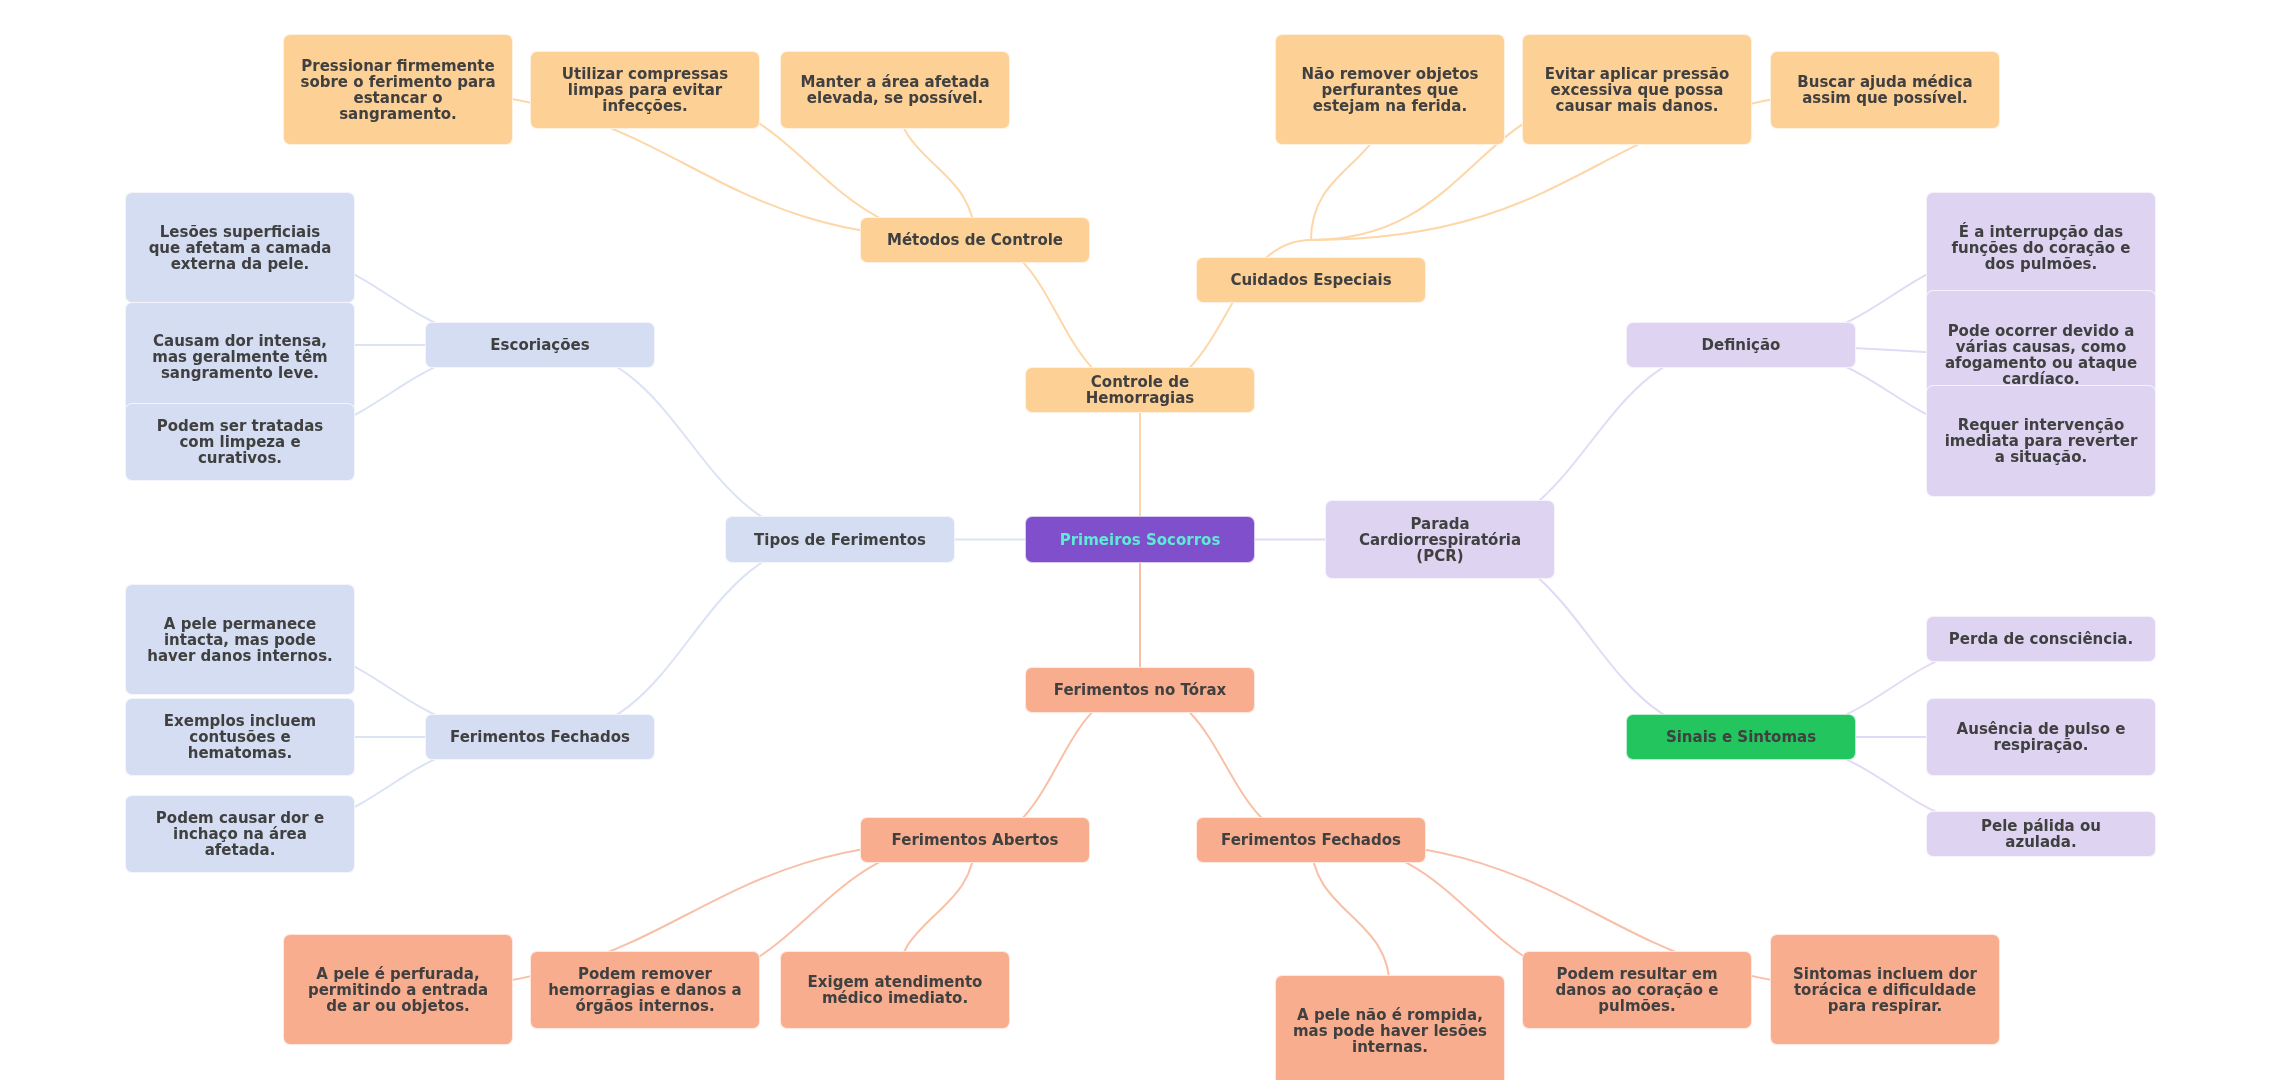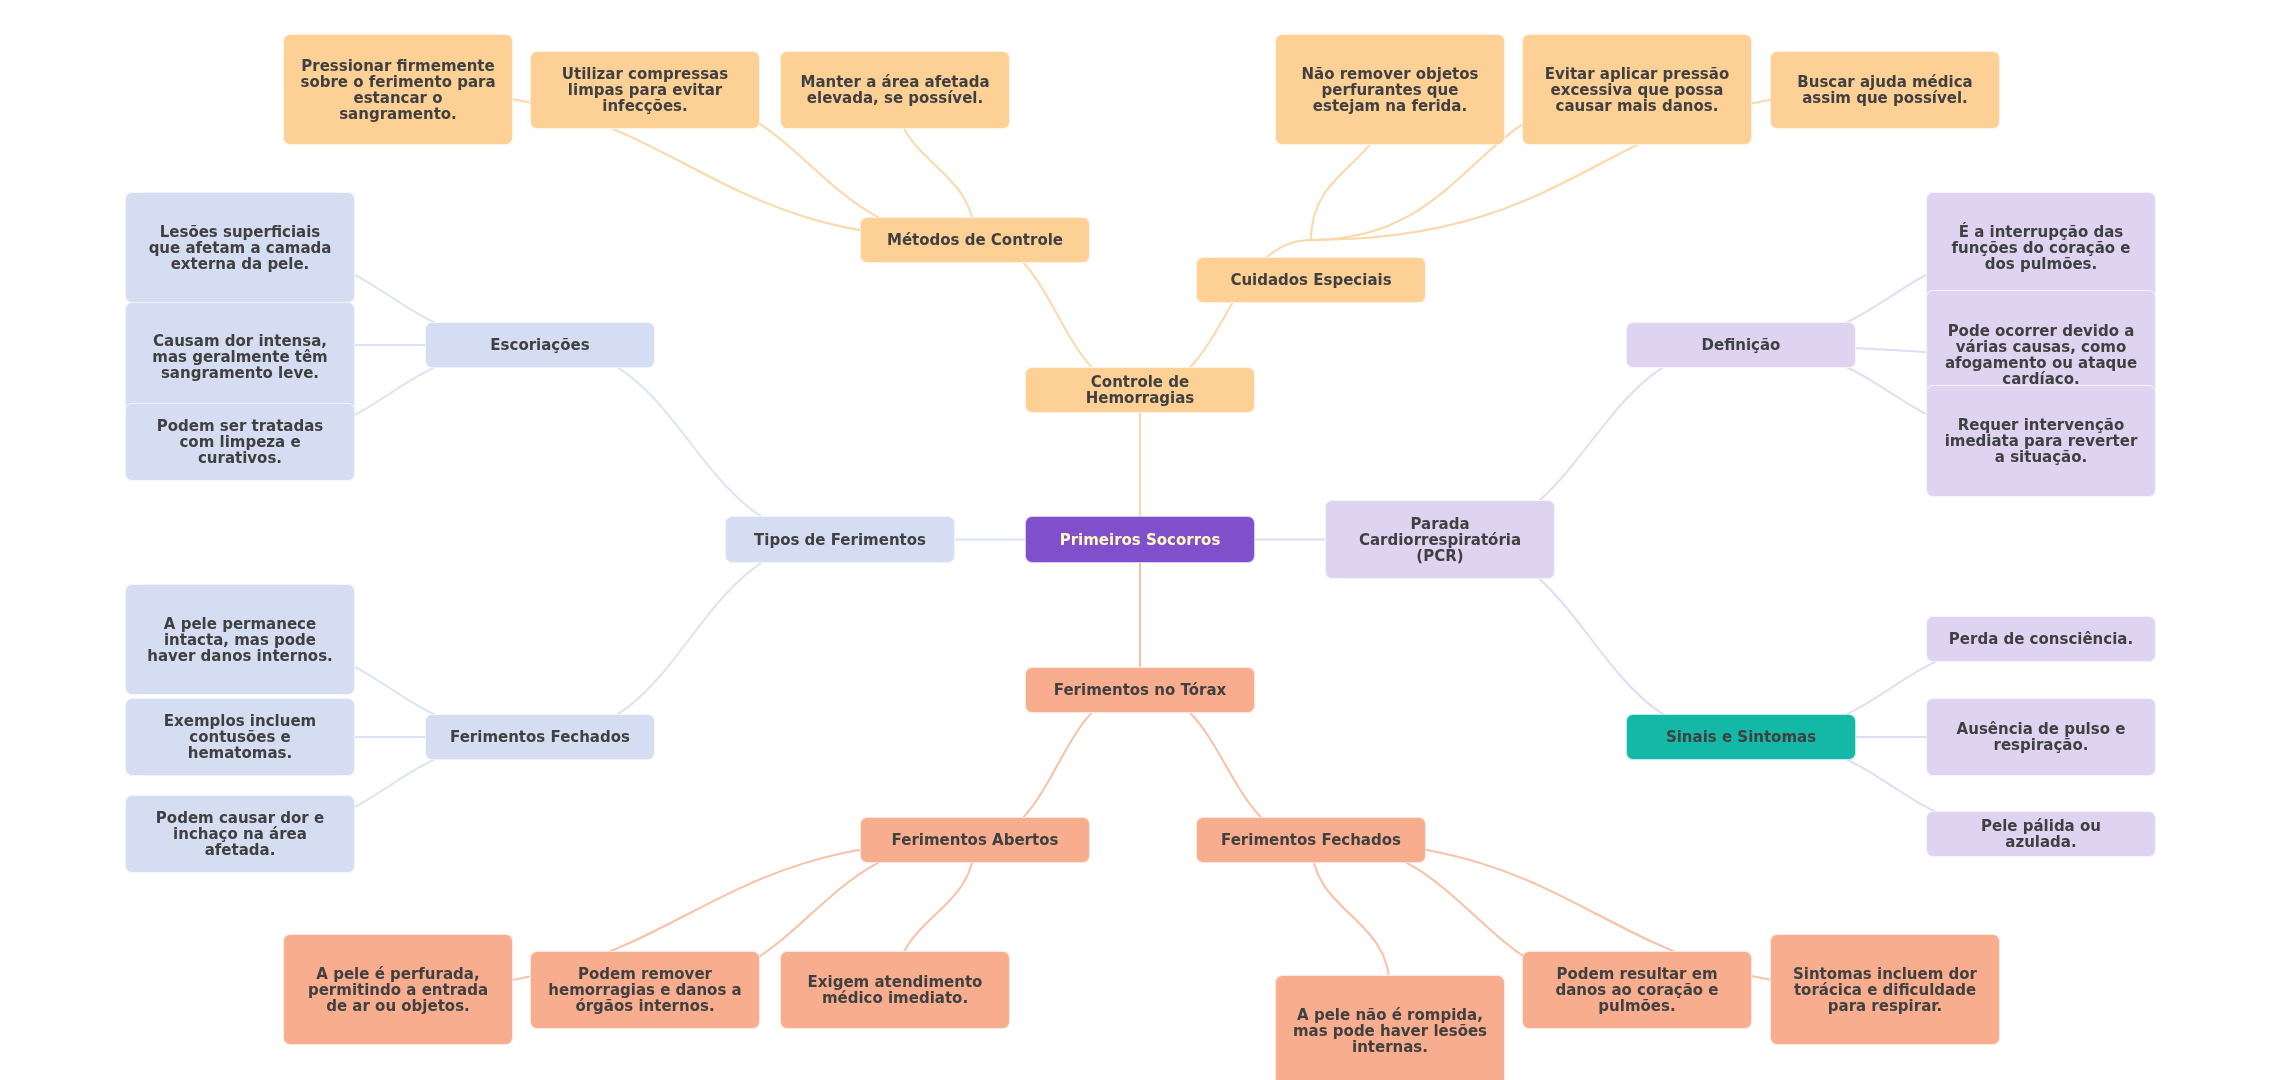--- a/index.html
+++ b/index.html
@@ -4,21 +4,21 @@
 <style>
   html, body { margin:0; padding:0; background:#ffffff; }
   body { width:2280px; height:1080px; position:relative; overflow:hidden;
          font-family:"DejaVu Sans", sans-serif; }
   #edges { position:absolute; left:0; top:0; width:2280px; height:1080px; }
   .node { position:absolute; box-sizing:border-box; border-radius:7px;
           display:flex; align-items:center; justify-content:center; text-align:center;
           font-weight:bold; font-size:15px; line-height:16px; color:#404040;
           padding:0 16px; border:1px solid rgba(255,255,255,0.7); cursor:pointer; }
   .node span { display:block; }
-  .root { color:#fef9c3; }
+  .root { color:#5eead4; }
 </style>
 </head>
 <body>
 
 <svg id="edges">
     <path d="M1140,539.5 C1140,464.75 1140,464.75 1140,390" fill="none" stroke="#fdd7a8" stroke-width="2"></path>
     <path d="M1140,390 C1057.5,390 1057.5,240 975,240" fill="none" stroke="#fdd7a8" stroke-width="2"></path>
     <path d="M975,240 C686.5,240 686.5,89.5 398,89.5" fill="none" stroke="#fdd7a8" stroke-width="2"></path>
     <path d="M975,240 C810,240 810,90 645,90" fill="none" stroke="#fdd7a8" stroke-width="2"></path>
     <path d="M975,240 C975,165 895,165 895,90" fill="none" stroke="#fdd7a8" stroke-width="2"></path>
@@ -120,21 +120,21 @@
     </div>
     <div class="node " style="left: 1926px; top: 192px; width: 230px; height: 111px; background: rgb(222, 212, 241);">
       <span>É a interrupção das funções do coração e dos pulmões.</span>
     </div>
     <div class="node " style="left: 1926px; top: 290px; width: 230px; height: 130px; background: rgb(222, 212, 241);">
       <span>Pode ocorrer devido a várias causas, como afogamento ou ataque cardíaco.</span>
     </div>
     <div class="node " style="left: 1926px; top: 385px; width: 230px; height: 112px; background: rgb(222, 212, 241);">
       <span>Requer intervenção imediata para reverter a situação.</span>
     </div>
-    <div class="node " style="left: 1626px; top: 714px; width: 230px; height: 46px; background: #14b8a6; justify-content: center;">
+    <div class="node " style="left: 1626px; top: 714px; width: 230px; height: 46px; background: #22c55e; justify-content: center;">
       <span>Sinais e Sintomas</span>
     </div>
     <div class="node " style="left: 1926px; top: 616px; width: 230px; height: 46px; background: rgb(222, 212, 241);">
       <span>Perda de consciência.</span>
     </div>
     <div class="node " style="left: 1926px; top: 698px; width: 230px; height: 78px; background: rgb(222, 212, 241);">
       <span>Ausência de pulso e respiração.</span>
     </div>
     <div class="node " style="left: 1926px; top: 811px; width: 230px; height: 46px; background: rgb(222, 212, 241);">
       <span>Pele pálida ou azulada.</span>

